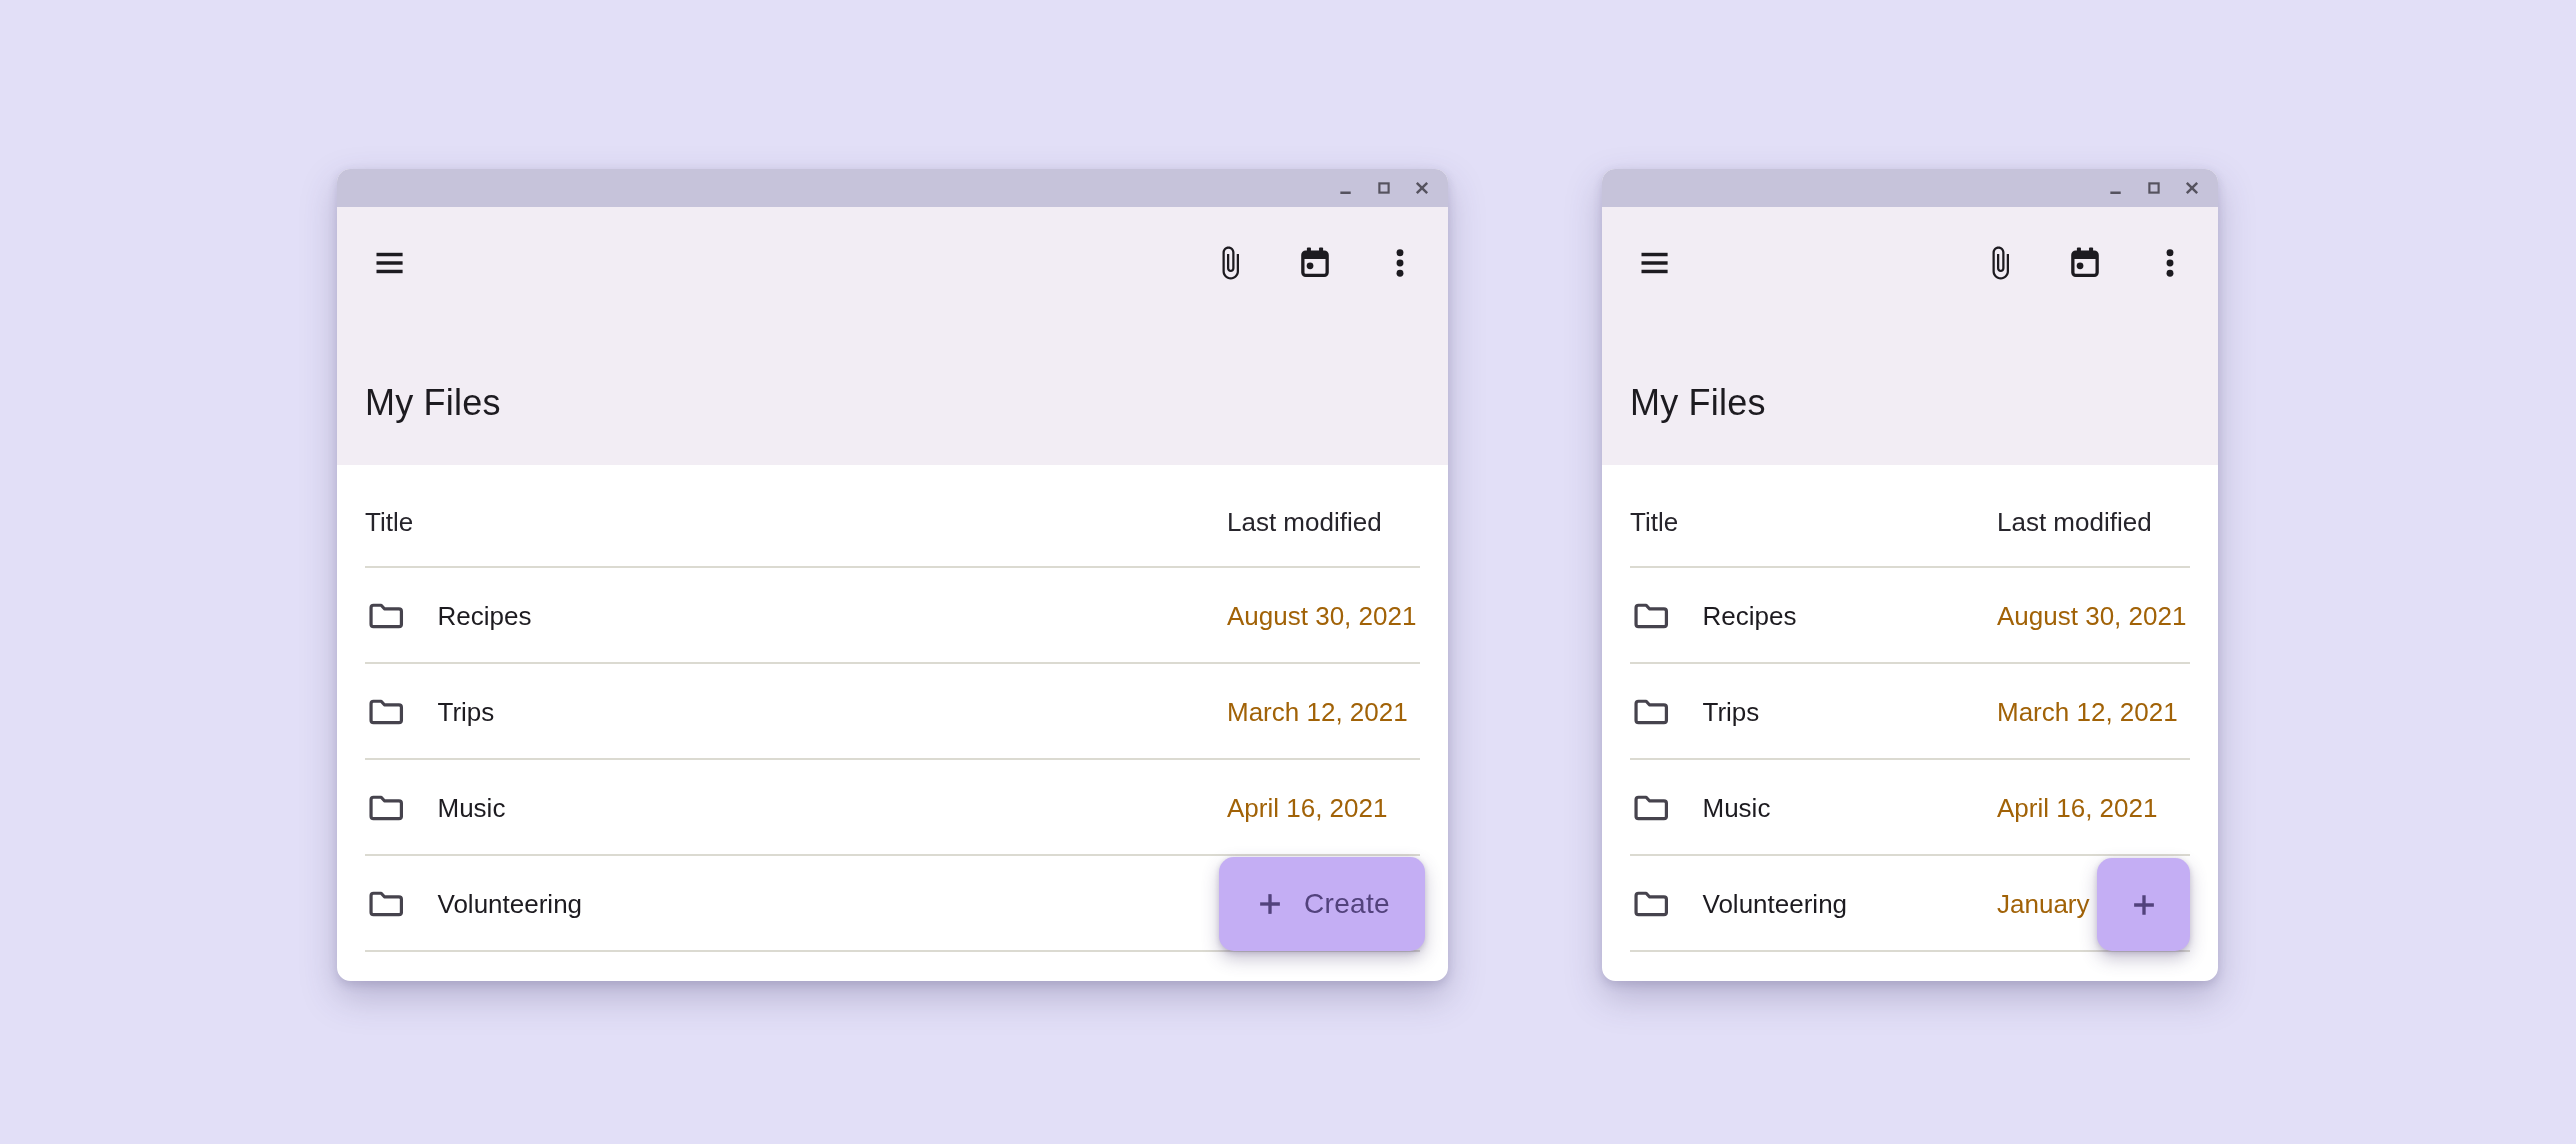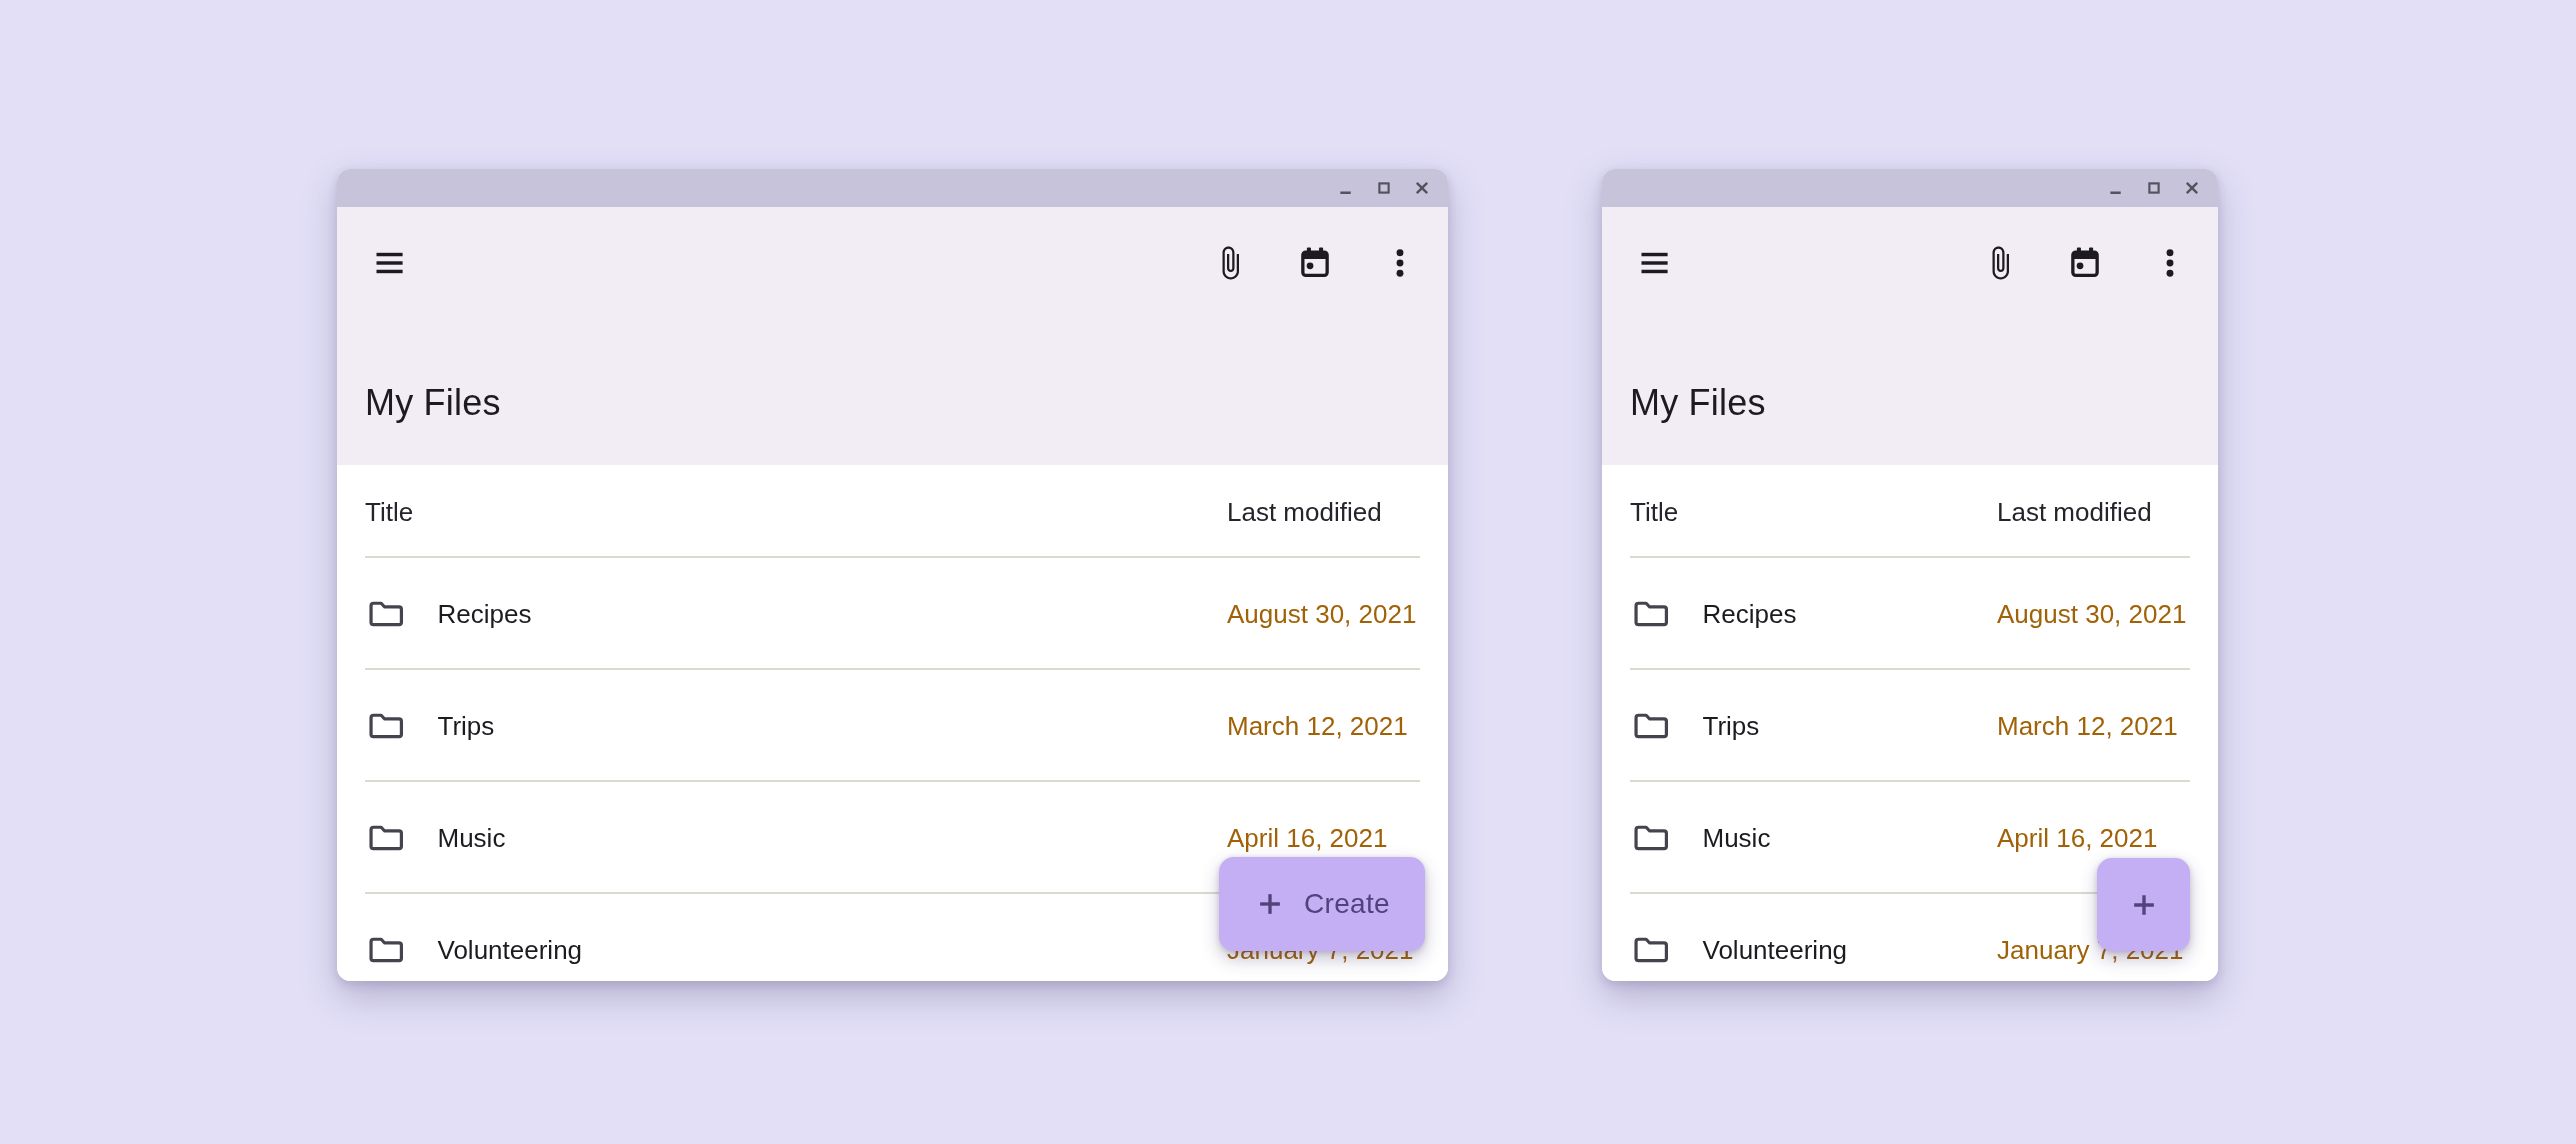--- a/index.html
+++ b/index.html
@@ -37,27 +37,27 @@
   .toolbar-right{display:flex;gap:49px;}
   .icon-btn{width:36px;height:36px;display:flex;align-items:center;justify-content:center;color:#1D1B20;}
   .icon-btn svg{display:block;}
   .page-title{
     position:absolute;left:28px;top:175px;
     font-size:36px;line-height:42px;letter-spacing:0.2px;color:#1D1B20;
   }
 
   
   .table{background:#FFFFFF;}
-  .thead{position:relative;height:93px;font-size:26px;font-weight:500;color:#26242B;}
+  .thead{position:relative;height:93px;font-size:26px;font-weight:500;color:#26242B;margin-top:10px;}
   .thead::after,.trow::after{
     content:"";position:absolute;left:28px;right:28px;bottom:0;height:1.9px;background:#DBDAD1;
   }
   .col-title{position:absolute;left:28px;top:50%;transform:translateY(-50%);}
   .col-modified{position:absolute;left:calc(100% - 221px);top:50%;transform:translateY(-50%);white-space:nowrap;}
-  .trow{position:relative;height:112px;padding-left:44px;}
+  .trow{position:relative;height:96px;padding-left:44px;}
   .row-left{
     position:absolute;left:29px;top:50%;transform:translateY(-50%);
     display:flex;align-items:center;gap:31.5px;
   }
   .folder{width:40px;height:40px;color:#46434D;flex:0 0 auto;}
   .row-title{font-size:26px;color:#1D1B20;white-space:nowrap;}
   .row-date{
     position:absolute;left:calc(100% - 221px);top:50%;transform:translateY(-50%);
     font-size:26px;color:#a16207;white-space:nowrap;
   }

